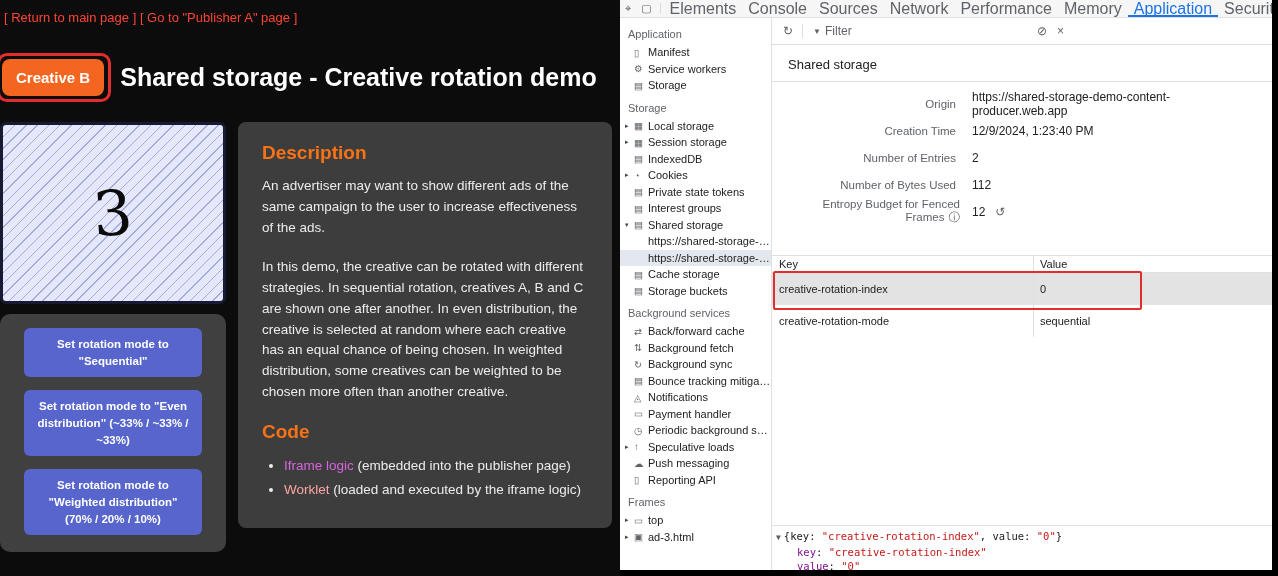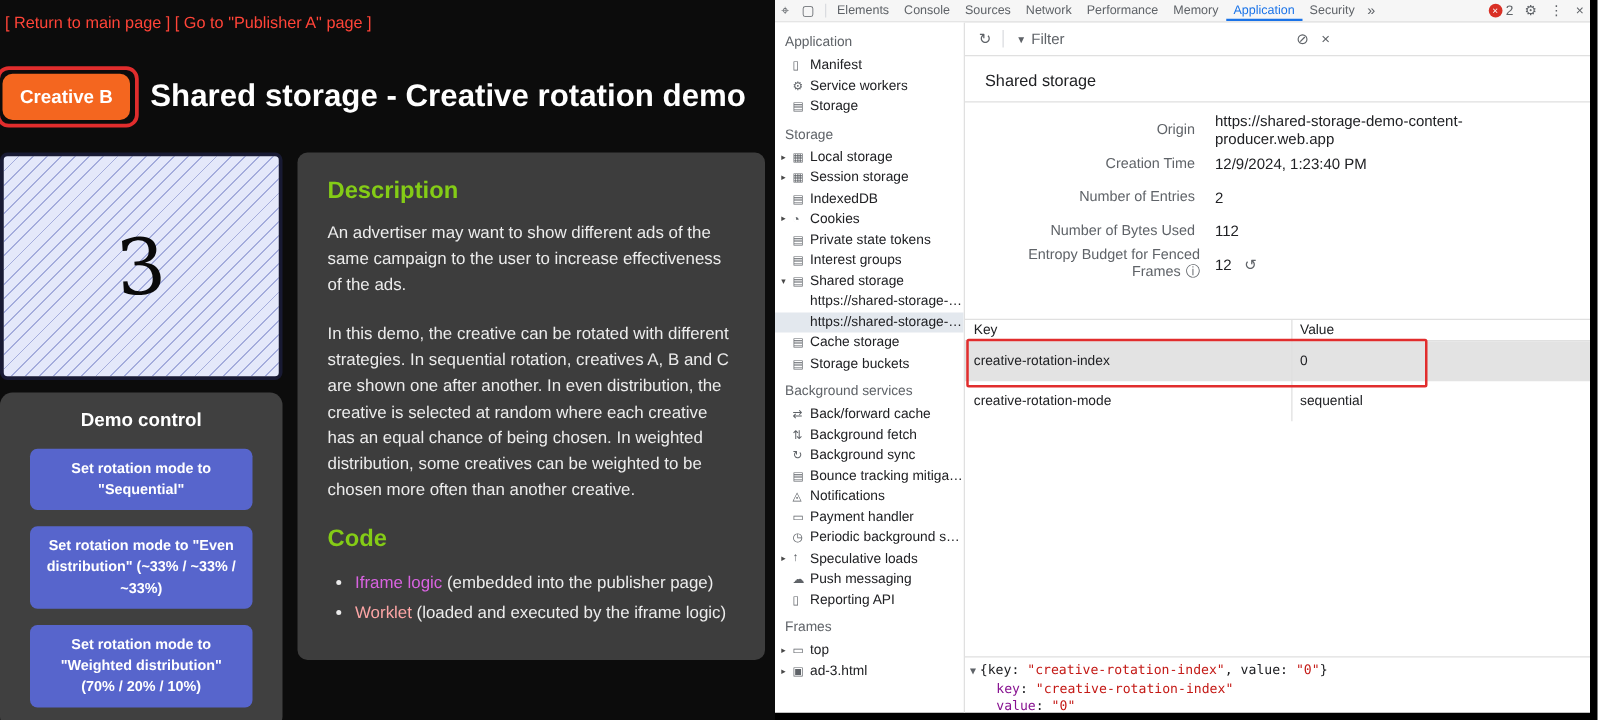--- a/index.html
+++ b/index.html
@@ -21,36 +21,36 @@
   .left-col{width:226px;flex-shrink:0;box-sizing:border-box;}
   .creative{height:182px;box-sizing:border-box;border:3px solid #181a33;border-radius:6px;
             display:flex;align-items:center;justify-content:center;background-color:#e4e8fa;
             background-image:repeating-linear-gradient(135deg,rgba(100,112,190,.5) 0px,rgba(100,112,190,.5) 1px,transparent 1px,transparent 8px);}
   .creative-number{font-family:"DejaVu Serif",serif;font-size:62px;color:#0a0a0a;transform:rotate(-4deg);}
   .demo-control{margin-top:10px;background:#404040;border-radius:10px;padding:14px 0 4px;text-align:center;}
   .demo-title{font-size:15px;font-weight:700;margin-bottom:14px;color:#fff;}
   .demo-btn{display:block;width:178px;margin:0 auto 13px;background:#5765cc;color:#fff;border:none;border-radius:6px;
             padding:8px 10px;font-size:11.5px;font-weight:700;line-height:1.45;font-family:inherit;cursor:pointer;}
   .desc-panel{margin-left:12px;width:326px;background:#3d3d3d;border-radius:8px;padding:20px 24px 24px;}
-  .desc-panel h2{font-size:19px;margin:0 0 12px;color:#84cc16;font-weight:700;}
+  .desc-panel h2{font-size:19px;margin:0 0 12px;color:#f97316;font-weight:700;}
   .desc-panel h2.code-h{margin-top:4px;}
   .desc-panel p{font-size:13.5px;line-height:1.55;margin:0 0 18px;color:#ececec;}
   .desc-panel ul{margin:0;padding-left:22px;font-size:13.5px;line-height:1.65;color:#ececec;}
   .desc-panel li{margin-bottom:2px;}
   .link-a{color:#d863e0;text-decoration:none;cursor:pointer;}
   .link-b{color:#fca5a5;text-decoration:none;cursor:pointer;}
 
   
   .devtools{position:absolute;left:620px;top:0;width:652px;height:570px;background:#fff;color:#202124;overflow:hidden;}
   .dt-tabbar{height:17px;display:flex;align-items:center;background:#f6f6f6;border-bottom:1px solid #e0e0e0;
              overflow:hidden;white-space:nowrap;}
   .dt-icon{color:#5f6368;font-size:11px;padding:0 5px;cursor:pointer;flex-shrink:0;}
   .dt-sep{width:1px;height:11px;background:#dadce0;margin:0 3px;flex-shrink:0;}
   .dt-tabs{display:flex;height:100%;}
-  .dt-tab{padding:0 6px;line-height:17px;color:#5f6368;font-size:10px;cursor:pointer;white-space:nowrap;}
+  .dt-tab{padding:0 6px;line-height:17px;color:#5f6368;font-size:16px;cursor:pointer;white-space:nowrap;}
   .dt-tab.active{color:#1a73e8;box-shadow:inset 0 -2px 0 #1a73e8;}
   .more-tabs{padding:0 4px;color:#5f6368;font-size:11.5px;cursor:pointer;}
   .err-badge{display:flex;align-items:center;gap:3px;margin-left:auto;font-size:11px;color:#5f6368;cursor:pointer;padding:0 4px;flex-shrink:0;}
   .err-dot{width:11px;height:11px;border-radius:50%;background:#d93025;color:#fff;font-size:8px;line-height:11px;text-align:center;display:inline-block;}
   .dt-body{display:flex;height:553px;}
   .dt-sidebar{width:152px;border-right:1px solid #e0e0e0;overflow:hidden;padding-top:2px;flex-shrink:0;background:#fff;box-sizing:border-box;}
   .sb-header{font-size:11px;color:#5f6368;padding:8px 8px 4px;}
   .sb-item{display:flex;align-items:center;height:16.5px;padding-left:5px;font-size:11px;color:#202124;cursor:pointer;white-space:nowrap;overflow:hidden;}
   .sb-item.selected{background:#e3e8ee;}
   .sb-arrow{width:9px;font-size:7px;color:#474747;flex-shrink:0;}
@@ -104,21 +104,20 @@
     </span>
     <h1 class="page-title">Shared storage - Creative rotation demo</h1>
   </div>
 
   <div class="content-row">
     <div class="left-col">
       <div class="creative">
         <span class="creative-number">3</span>
       </div>
       <div class="demo-control">
-        <div class="demo-title">Demo control</div>
         <div>
 
             <button class="demo-btn">Set rotation mode to "Sequential"</button>
 
             <button class="demo-btn">Set rotation mode to "Even distribution" (~33% / ~33% / ~33%)</button>
 
             <button class="demo-btn">Set rotation mode to "Weighted distribution" (70% / 20% / 10%)</button>
           </div>
       </div>
     </div>

